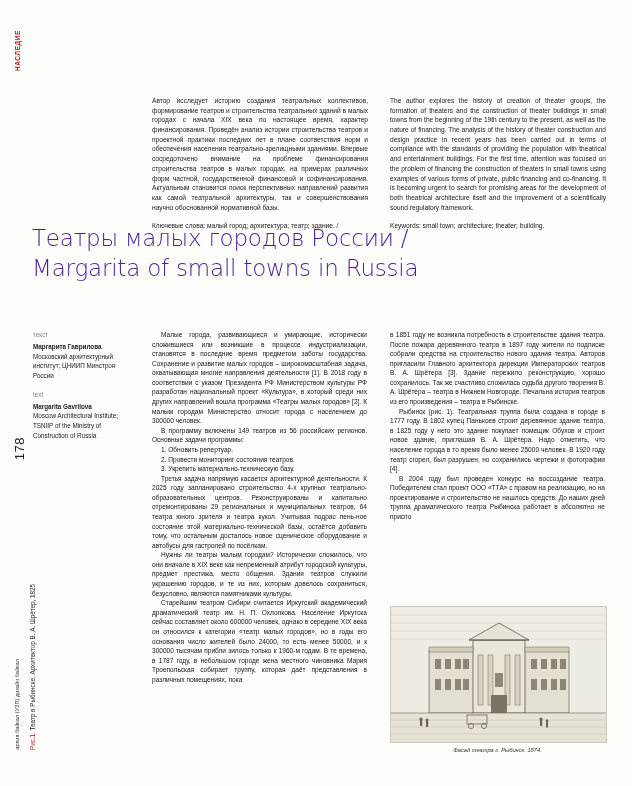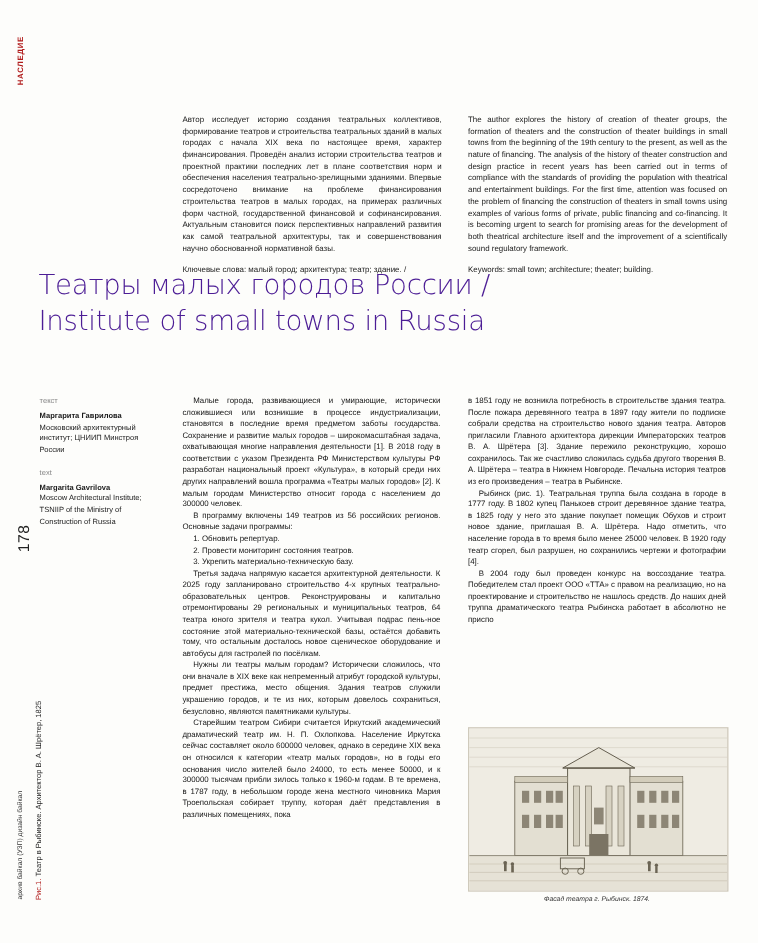--- a/index.html
+++ b/index.html
@@ -181,21 +181,21 @@
       <p class="kw">Ключевые слова: малый город; архитектура; театр; здание. /</p>
     </div>
     <div class="abstract-col">
       <p>The author explores the history of creation of theater groups, the formation of theaters and the construction of theater buildings in small towns from the beginning of the 19th century to the present, as well as the nature of financing. The analysis of the history of theater construction and design practice in recent years has been carried out in terms of compliance with the standards of providing the population with theatrical and entertainment buildings. For the first time, attention was focused on the problem of financing the construction of theaters in small towns using examples of various forms of private, public financing and co-financing. It is becoming urgent to search for promising areas for the development of both theatrical architecture itself and the improvement of a scientifically sound regulatory framework.</p>
       <p class="kw">Keywords: small town; architecture; theater; building.</p>
     </div>
   </div>
 
   <div class="headline">
     <span class="l1">Театры малых городов России /</span>
-    <span class="l2">Institute of small towns in Russia</span>
+    <span class="l2">Margarita of small towns in Russia</span>
   </div>
 
   <div class="col-credits">
     <div class="blk">
       <div class="lbl">текст</div>
       <div class="nm">Маргарита Гаврилова</div>
       <div>Московский архитектурный институт; ЦНИИП Минстроя России</div>
     </div>
     <div class="blk">
       <div class="lbl">text</div>

